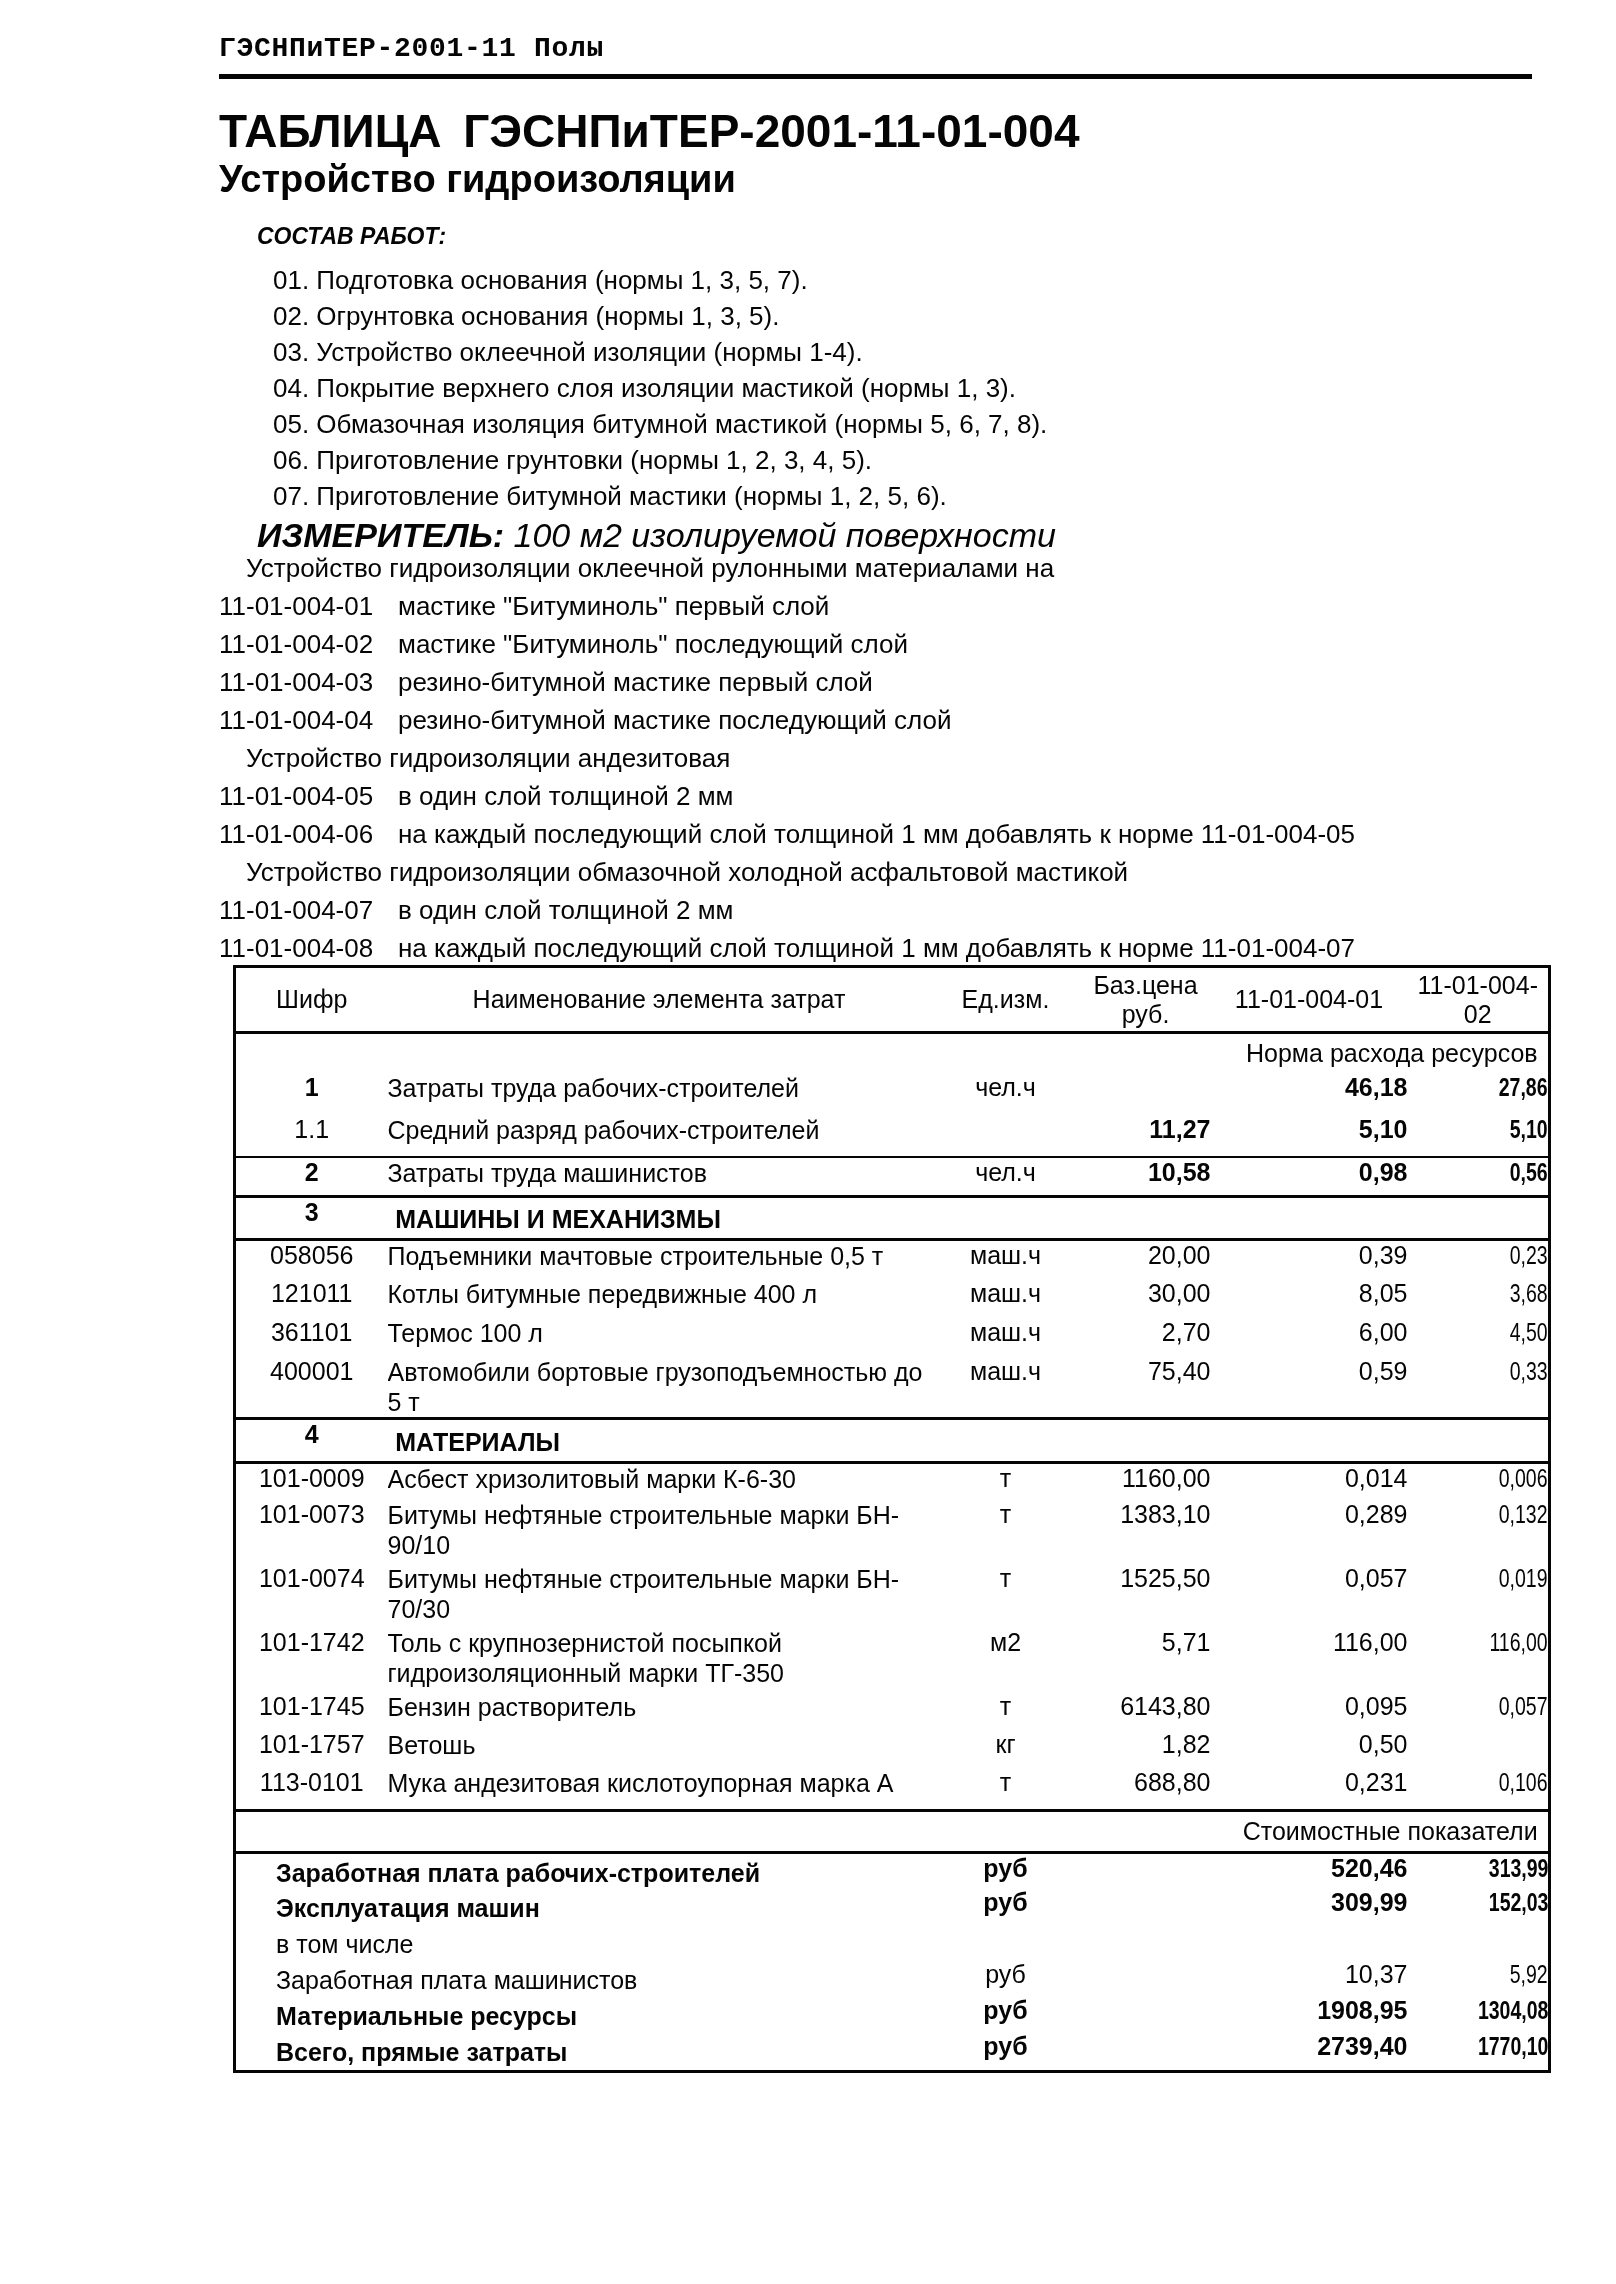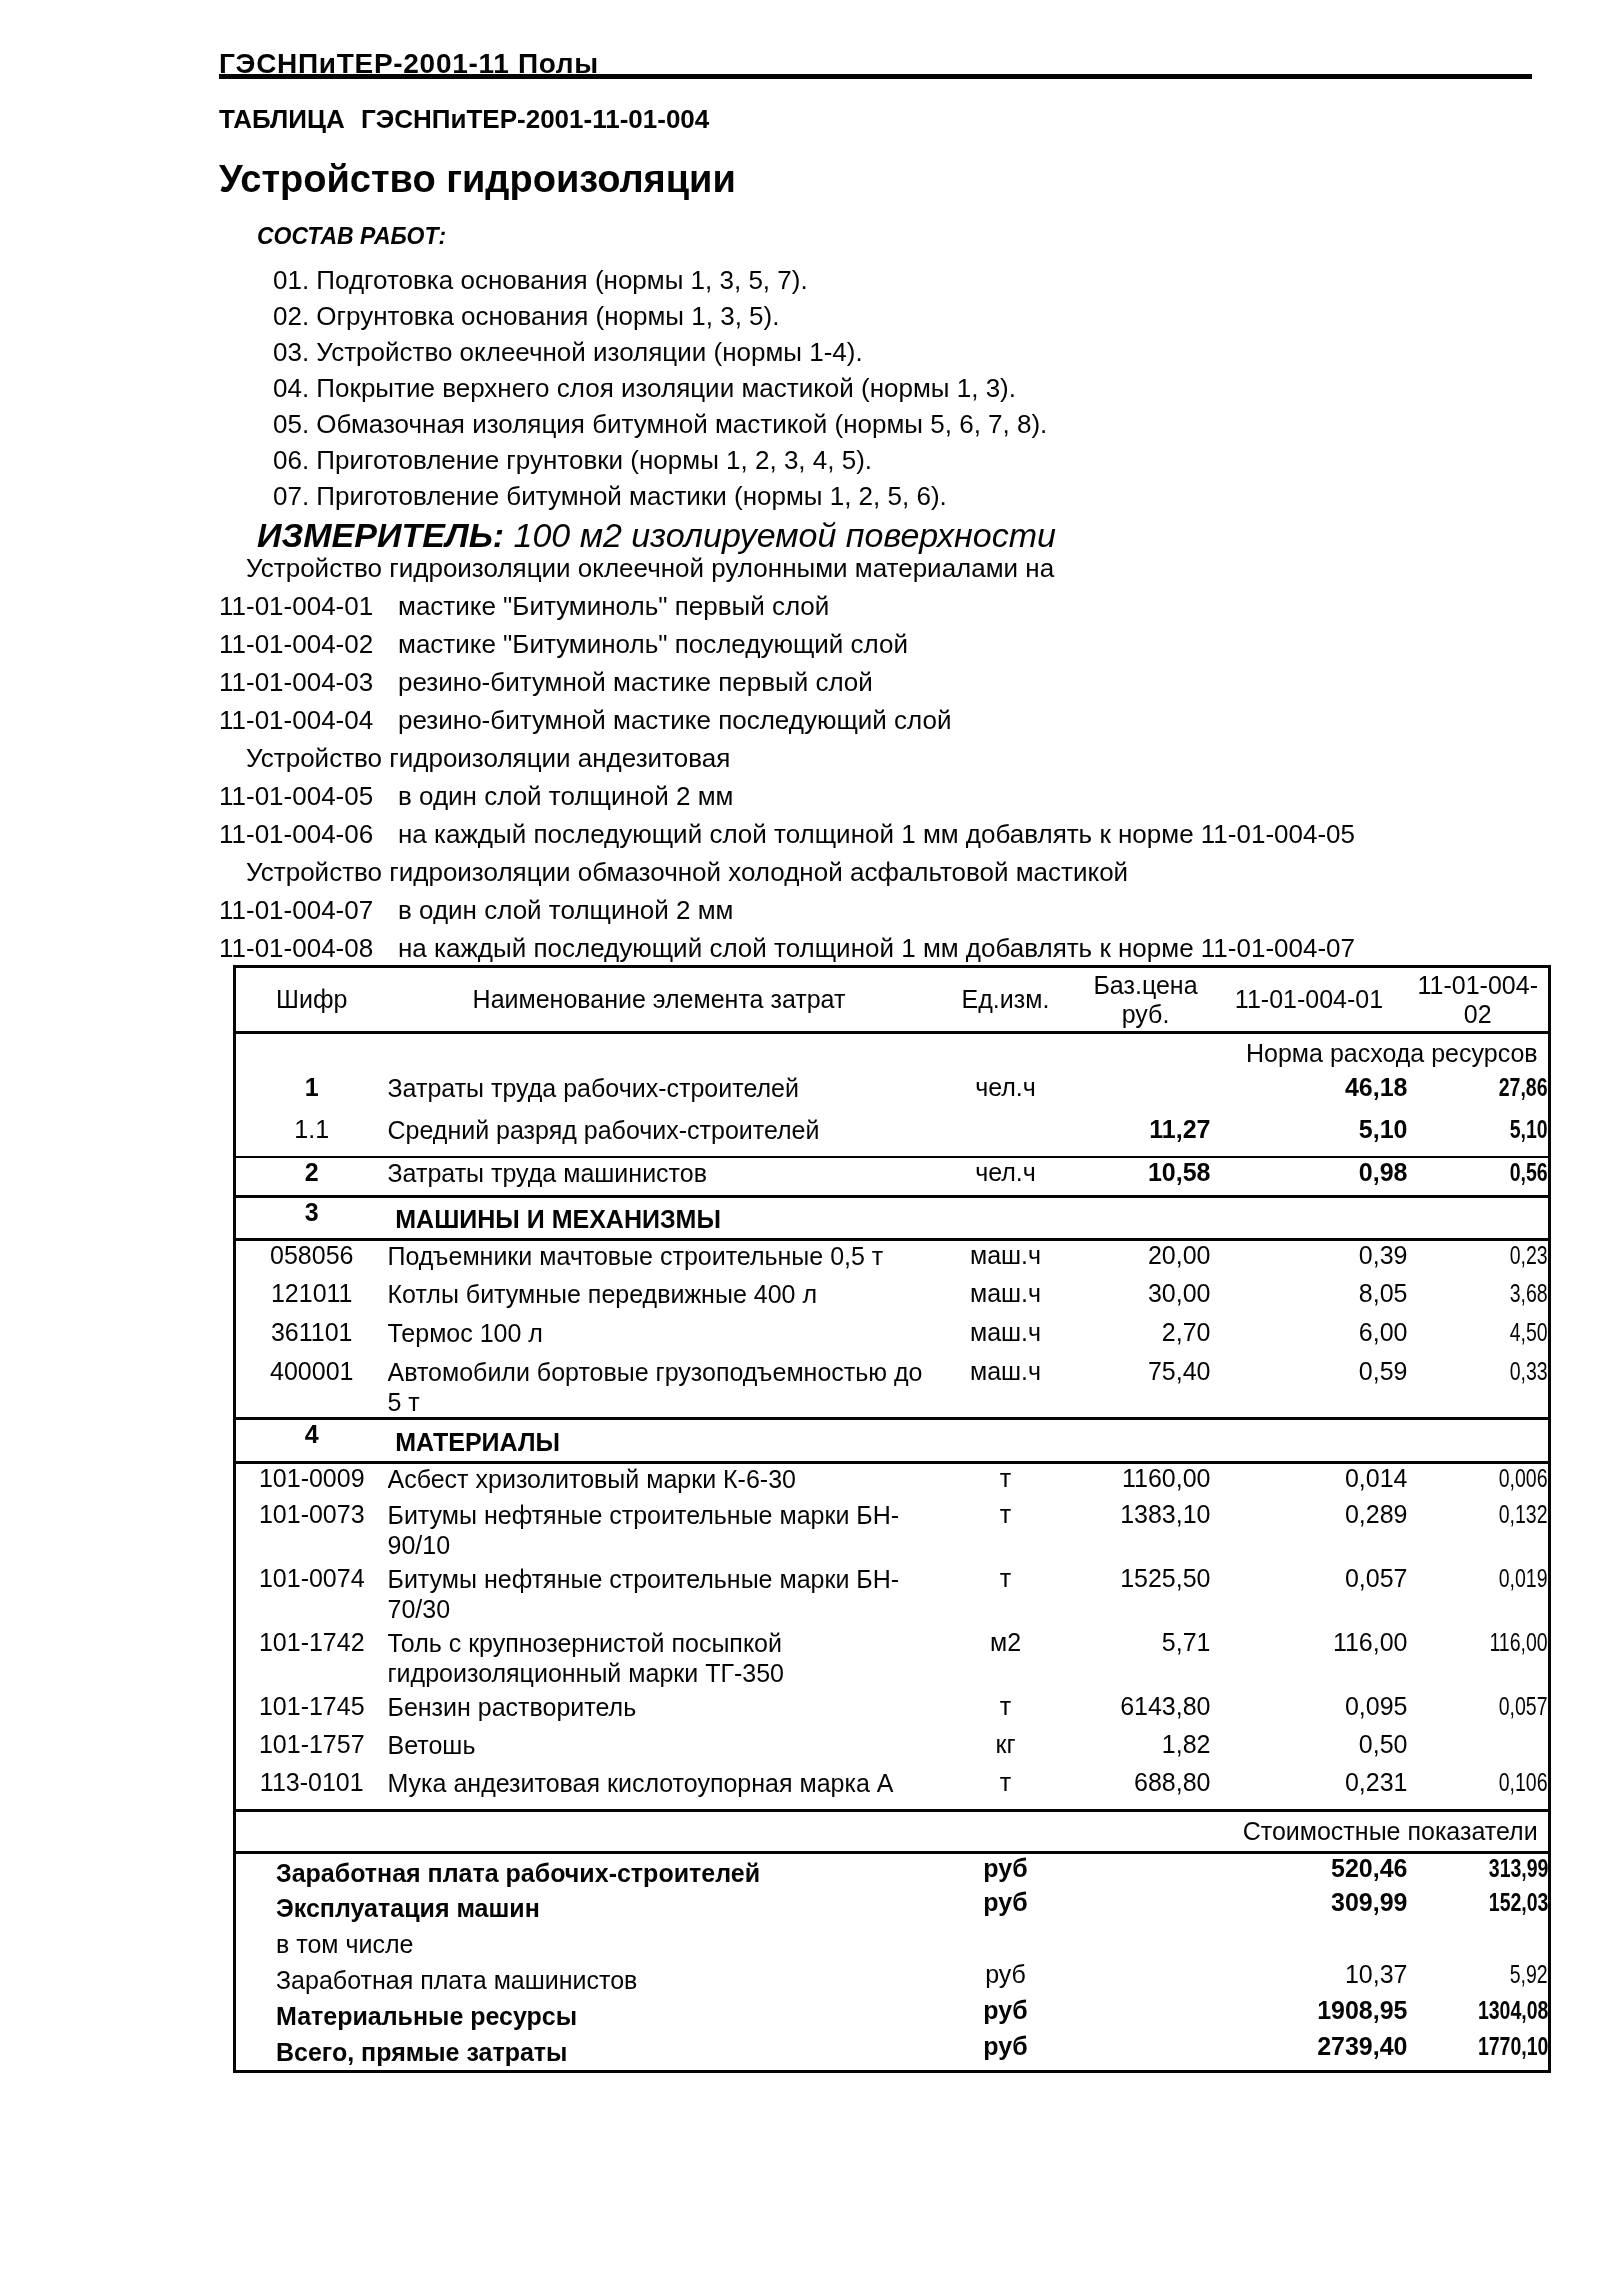--- a/index.html
+++ b/index.html
@@ -3,25 +3,25 @@
 <meta charset="utf-8">
 <style>
   html,body{margin:0;padding:0;background:#888;}
   .page{
     position:relative;width:1617px;height:2284px;background:#ffffff;
     font-family:"Liberation Sans","DejaVu Sans",sans-serif;color:#050505;
     overflow:hidden;
   }
   .abs{position:absolute;}
   .running-head{
-    left:219px;top:48px;font-family:Liberation Sans, sans-serif;
+    left:219px;top:33px;font-family:Liberation Mono, monospace;
     font-weight:bold;font-size:28px;letter-spacing:0.7px;white-space:nowrap;
   }
   .head-rule{left:219px;top:74px;width:1313px;height:4.6px;background:#050505;}
-  .doc-title{left:219px;top:104px;font-size:26px;font-weight:bold;word-spacing:9px;white-space:nowrap;}
+  .doc-title{left:219px;top:104px;font-size:46px;font-weight:bold;word-spacing:9px;white-space:nowrap;}
   .doc-subtitle{left:219px;top:158px;font-size:38px;font-weight:bold;white-space:nowrap;}
   .sostav{left:257px;top:223px;font-size:23px;font-weight:bold;font-style:italic;}
   .works{left:273px;top:262px;font-size:26px;line-height:36px;white-space:nowrap;}
   .izm-line{left:257px;top:516px;font-size:34px;white-space:nowrap;}
   .izm-label{font-weight:bold;font-style:italic;}
   .izm-value{font-style:italic;}
   .norm-defs{left:219px;top:549px;font-size:26px;line-height:38px;}
   .norm-defs .group-heading{padding-left:27px;white-space:nowrap;}
   .norm-defs .entry{display:flex;white-space:nowrap;}
   .norm-defs .entry .code{width:179px;flex:0 0 179px;}

